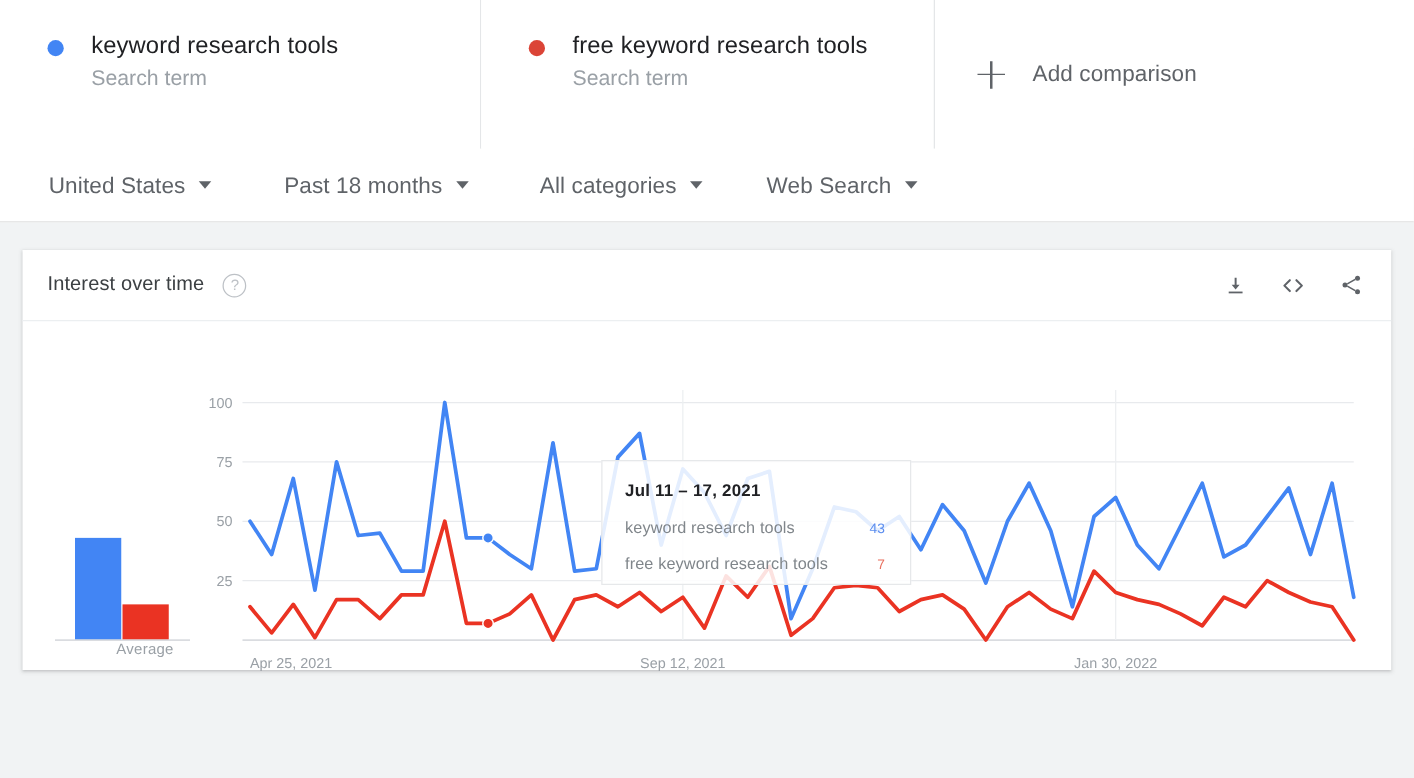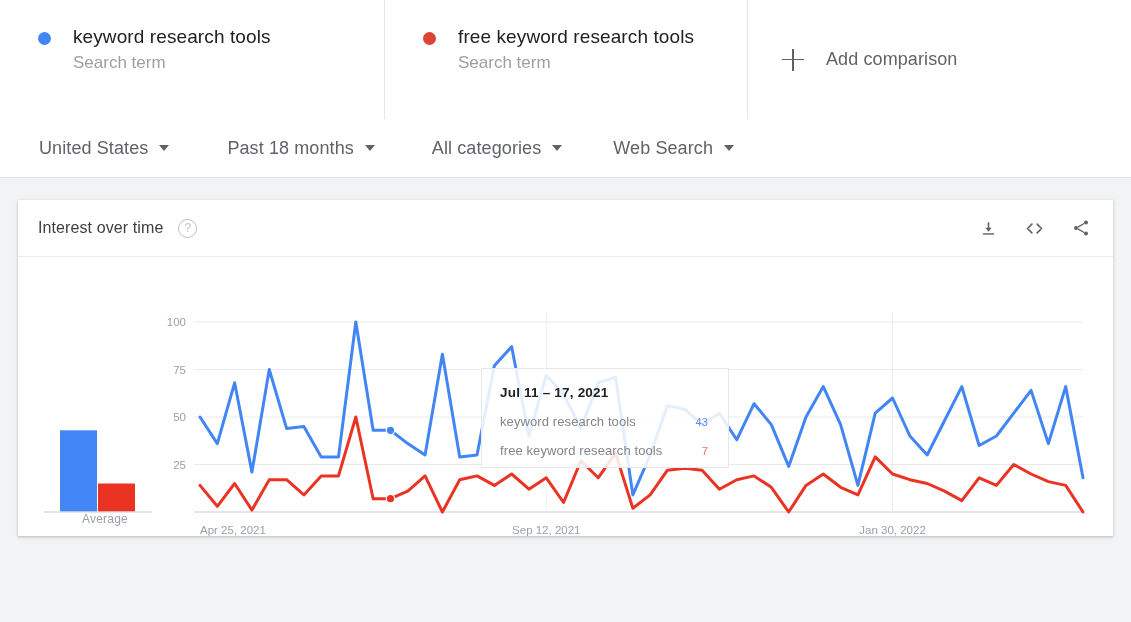--- a/index.html
+++ b/index.html
@@ -110,21 +110,21 @@
     display:flex;align-items:center;justify-content:center;
     font-size:12px;color:#bdc1c6;line-height:1;cursor:pointer;
   }
   .head-icons{display:flex;align-items:center;}
   .hicon{margin-left:26px;cursor:pointer;display:flex;align-items:center;}
 
   
   .chart-area{position:relative;height:342px;}
   svg.plot{display:block;}
   .avg-label{
-    position:absolute;left:55px;top:512px;width:100px;
+    position:absolute;left:66px;top:512px;width:100px;
     text-align:center;font-size:12px;color:#9aa0a6;letter-spacing:.2px;
   }
 
   
   .tooltip{
     position:absolute;left:437px;top:368px;width:248px;height:100px;
     background:rgba(255,255,255,.86);
     border:1px solid #e6e8ea;
     box-sizing:border-box;
     padding:16px 20px 0 18px;

